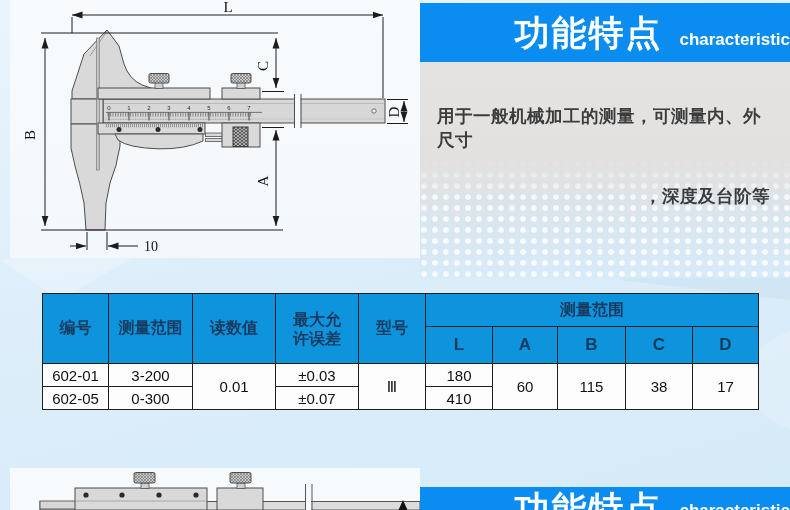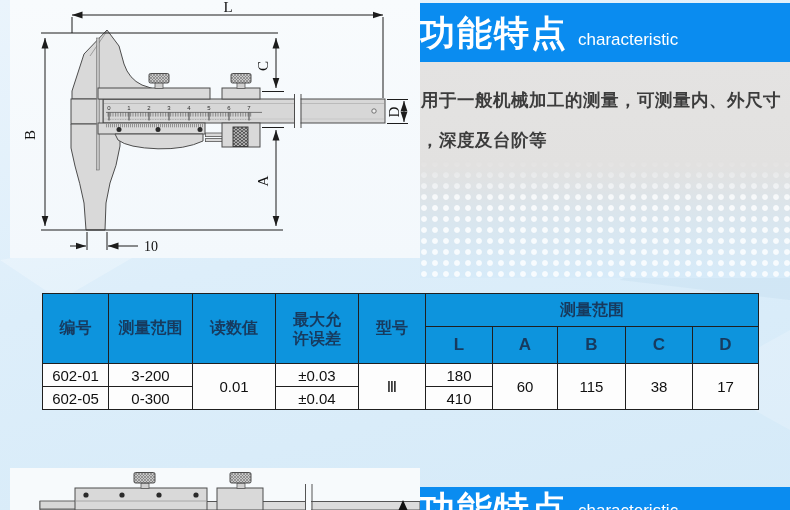--- a/index.html
+++ b/index.html
@@ -9,39 +9,39 @@
     background:linear-gradient(165deg,#eaf4fc 0%,#ddeefa 45%,#d5eaf8 100%);
   }
   .facets{position:absolute;inset:0;pointer-events:none;}
   
   .panel-drawing{position:absolute;left:10px;top:0;width:410px;height:258px;
     background:linear-gradient(180deg,#f8fbfd 0%,#f3f8fc 100%);}
   .panel-drawing2{position:absolute;left:10px;top:468px;width:410px;height:42px;
     background:#f7fafc;}
   
   .banner{position:absolute;left:420px;width:370px;background:#0a8cf0;color:#fff;
-    display:flex;justify-content:flex-start;align-items:baseline;overflow:hidden;}
+    display:flex;justify-content:flex-end;align-items:baseline;overflow:hidden;}
   .banner1{top:3px;height:59px;}
   .banner2{top:487px;height:23px;align-items:flex-start;}
   .banner .zh{font-size:35px;font-weight:900;letter-spacing:2px;line-height:59px;}
   .banner2 .zh{line-height:44px;}
-  .banner .en{font-size:17px;font-weight:normal;margin-left:10px;}
+  .banner .en{font-size:17px;font-weight:bold;margin-left:17px;}
   .banner2 .en{margin-top:14px;}
   
   .desc{position:absolute;left:420px;top:62px;width:370px;height:216px;
     background:linear-gradient(180deg,#e4e3e2 0%,#e2e1e0 48%,#d9e6ef 75%,#d7ebf9 100%);}
   .desc .halftone{position:absolute;left:0;right:0;top:98px;bottom:0;
     background-image:radial-gradient(circle at 4px 4px,rgba(253,254,255,0.85) 2.4px,rgba(253,254,255,0) 3.4px);
     background-size:11px 11px;
     -webkit-mask-image:linear-gradient(180deg,transparent 0,#000 35%,#000 100%);
     mask-image:linear-gradient(180deg,transparent 0,#000 35%,#000 100%);}
-  .desc p{position:relative;margin:0;padding:0 4px 0 1px;color:#3c3c3c;
+  .desc p{position:relative;margin:16px;padding:0 4px 0 1px;color:#3c3c3c;
     font-size:17.5px;font-weight:bold;letter-spacing:0.5px;}
   .desc .l1{padding-top:26px;}
-  .desc .l2{padding-top:16px;}
+  .desc .l2{padding-top:16px;text-align:right;}
   
   .spec-wrap{position:absolute;left:42px;top:293px;}
   table.spec{border-collapse:collapse;table-layout:fixed;width:716px;}
   table.spec td{border:1.7px solid #1f1f1f;text-align:center;vertical-align:middle;padding:0;}
   table.spec td.hd{background:#0d94dd;color:#173a5e;font-weight:bold;font-size:16px;}
   table.spec td.hd.dim{font-size:17px;}
   table.spec td.bd{background:#fdfdfd;color:#101010;font-size:15px;font-weight:500;}
   tr.hr1{height:33px;} tr.hr2{height:37px;} tr.dr{height:23px;}
   .err2{line-height:19px;}
   svg text{font-family:"Liberation Serif",serif;}
@@ -230,21 +230,21 @@
       <td class="bd" rowspan="2">Ⅲ</td>
       <td class="bd">180</td>
       <td class="bd" rowspan="2">60</td>
       <td class="bd" rowspan="2">115</td>
       <td class="bd" rowspan="2">38</td>
       <td class="bd" rowspan="2">17</td>
     </tr>
     <tr class="dr">
       <td class="bd">602-05</td>
       <td class="bd">0-300</td>
-      <td class="bd">±0.04</td>
+      <td class="bd">±0.07</td>
       <td class="bd">410</td>
     </tr>
   </tbody>
     </table>
 </div>
 
 <div class="panel-drawing2">
   <svg width="410" height="42" viewBox="0 0 410 42">
     <rect x="30" y="33.5" width="380" height="8.5" fill="#dcdcdc" stroke="#555" stroke-width="1"></rect>
     <rect x="30" y="33" width="38" height="8" fill="#d7d7d7" stroke="#555" stroke-width="0.9"></rect>

